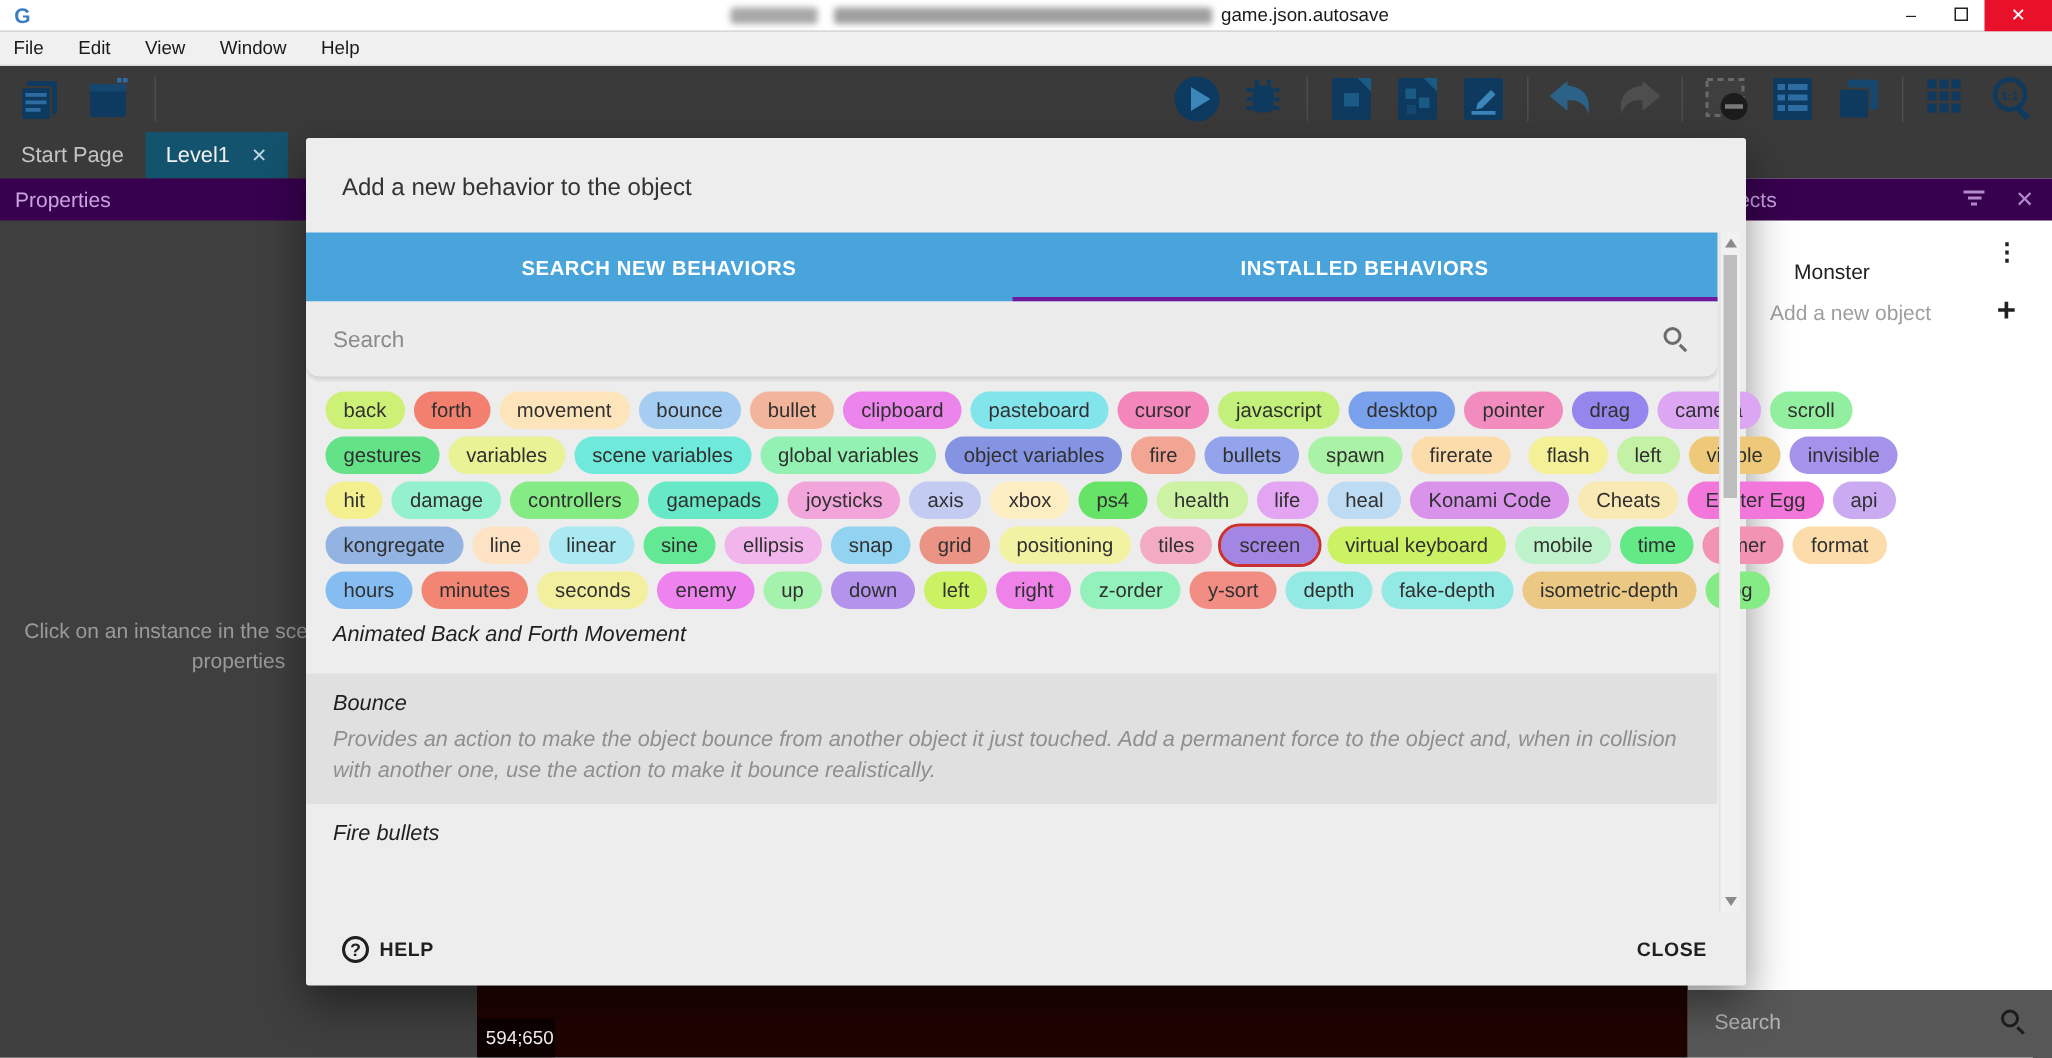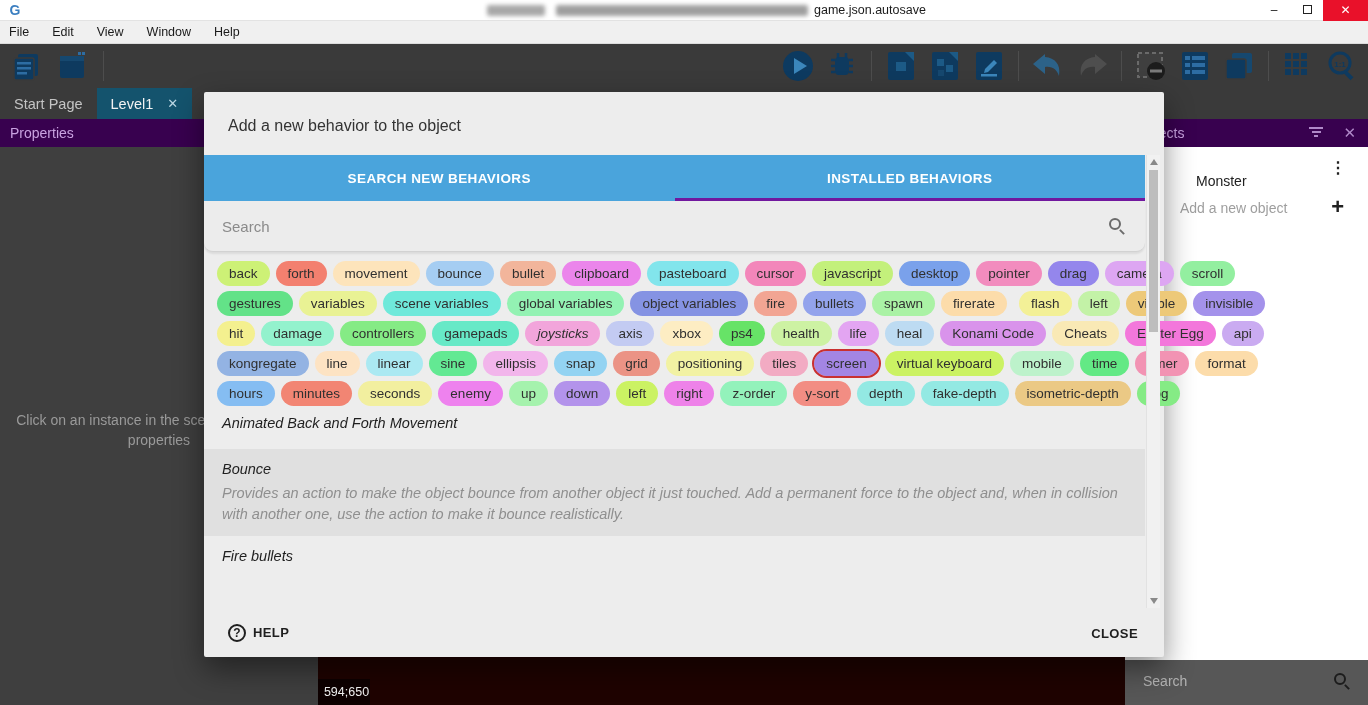--- a/index.html
+++ b/index.html
@@ -333,21 +333,21 @@
           <span class="chip" style="background: rgb(243, 240, 151);">flash</span>
           <span class="chip" style="background: rgb(195, 242, 167);">left</span>
           <span class="chip" style="background: rgb(237, 201, 121);">visible</span>
           <span class="chip" style="background: rgb(164, 146, 235);">invisible</span>
         </div>
         <div class="chip-row">
           <span class="chip" style="background: rgb(244, 240, 143);">hit</span>
           <span class="chip" style="background: rgb(147, 242, 205);">damage</span>
           <span class="chip" style="background: rgb(133, 235, 133);">controllers</span>
           <span class="chip" style="background: rgb(103, 233, 199);">gamepads</span>
-          <span class="chip" style="background: rgb(242, 165, 219); font-style: italic;">joysticks</span>
+          <span class="chip" style="background: rgb(242, 165, 219);">joysticks</span>
           <span class="chip" style="background: rgb(195, 203, 242);">axis</span>
           <span class="chip" style="background: rgb(253, 237, 195);">xbox</span>
           <span class="chip" style="background: rgb(103, 227, 103);">ps4</span>
           <span class="chip" style="background: rgb(205, 242, 163);">health</span>
           <span class="chip" style="background: rgb(227, 165, 242);">life</span>
           <span class="chip" style="background: rgb(189, 219, 242);">heal</span>
           <span class="chip" style="background: rgb(217, 147, 235);">Konami Code</span>
           <span class="chip" style="background: rgb(249, 233, 181);">Cheats</span>
           <span class="chip" style="background: rgb(243, 119, 219);">Easter Egg</span>
           <span class="chip" style="background: rgb(202, 171, 241);">api</span>

